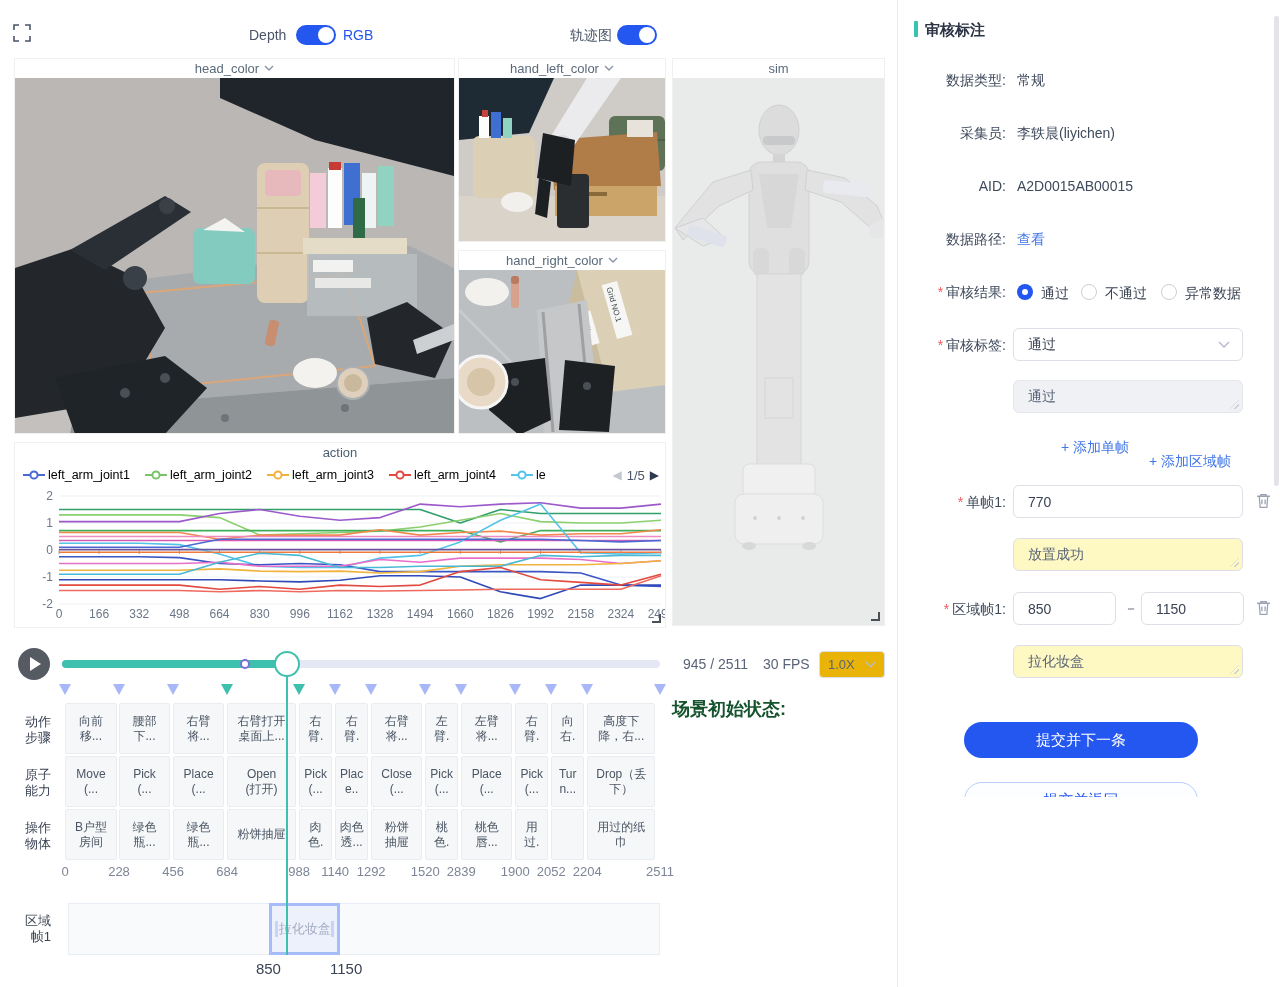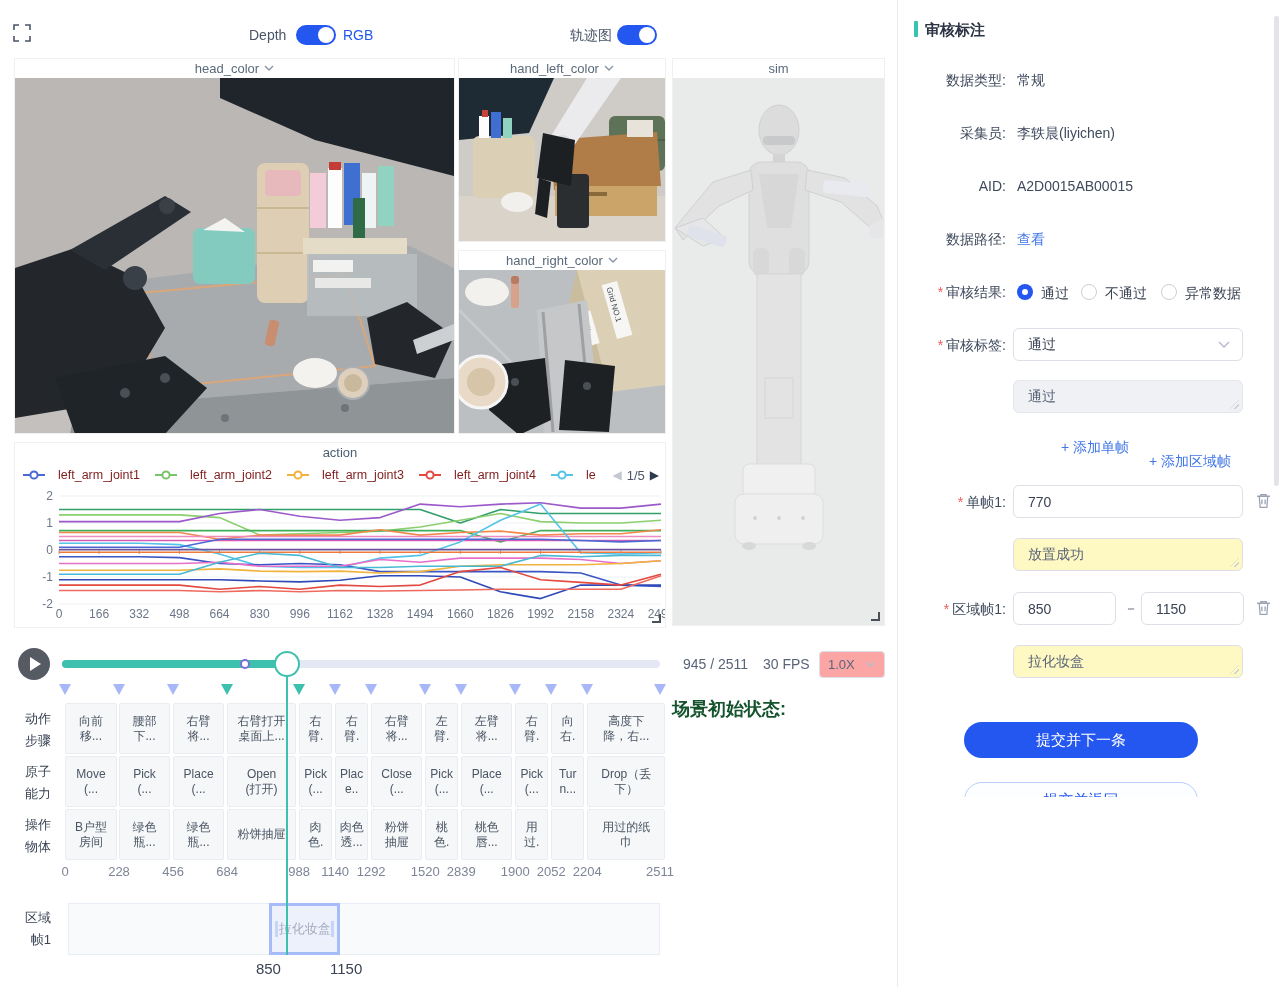--- a/index.html
+++ b/index.html
@@ -18,41 +18,41 @@
   .campanel { position:absolute; border:1px solid #f0f0f0; background:#fff; }
   .camtitle { height:19px; display:flex; align-items:center; justify-content:center; gap:5px;
               font-size:13px; color:#5a6a7a; background:#fff; }
   .camimg { position:absolute; left:0; right:0; bottom:0; top:19px; overflow:hidden; }
   .chev { display:inline-block; line-height:0; }
 
   
   .actionpanel { position:absolute; left:14px; top:442px; width:652px; height:186px; border:1px solid #f0f0f0; background:#fff; }
   .actiontitle { position:absolute; top:2px; left:0; right:0; text-align:center; font-size:13px; color:#4a5f72; }
   .legendrow { position:absolute; left:8px; top:19px; right:58px; height:26px; display:flex; align-items:center; gap:15px; overflow:hidden; }
-  .legenditem { display:flex; align-items:center; gap:13px; font-size:12.5px; color:#7f1d1d; white-space:nowrap; cursor:pointer; }
+  .legenditem { display:flex; align-items:center; gap:3px; font-size:12.5px; color:#000000; white-space:nowrap; cursor:pointer; }
   .pager { position:absolute; right:6px; top:19px; height:26px; display:flex; align-items:center; gap:5px; font-size:13px; color:#4a5568; }
   .pager .arrow { font-size:12px; cursor:pointer; }
 
   
   .playbtn { position:absolute; left:18px; top:648px; width:32px; height:32px; border-radius:50%; background:#565b63; cursor:pointer; }
   .playbtn .tri { position:absolute; left:12px; top:9px; width:0; height:0; border-left:11px solid #fff; border-top:7px solid transparent; border-bottom:7px solid transparent; }
   .slidertrack { position:absolute; left:62px; top:660px; width:598px; height:8px; border-radius:4px; background:#e3e8f4; cursor:pointer; }
   .sliderfill { position:absolute; left:0; top:0; height:8px; border-radius:4px; background:#3ec0ae; }
   .sliderdot { position:absolute; width:10px; height:10px; border-radius:50%; background:#fff; border:2px solid #7b6fd8; top:659px; z-index:4; }
   .sliderhandle { position:absolute; width:26px; height:26px; border-radius:50%; background:#fff; border:2.5px solid #3ec0ae; top:651px; z-index:5; cursor:grab; }
   .cursorline { position:absolute; width:2px; background:#3ec0ae; top:667px; height:288px; z-index:3; }
   .pinfo { position:absolute; top:656px; font-size:14px; color:#5a6478; }
   .speedsel { position:absolute; left:819px; top:651px; width:66px; height:27px; border:1px solid #dcdfe6; border-radius:4px;
-              display:flex; align-items:center; justify-content:space-between; padding:0 8px; font-size:13px; color:#5a6478; cursor:pointer; background:#fca5a5; }
+              display:flex; align-items:center; justify-content:space-between; padding:0 8px; font-size:13px; color:#5a6478; cursor:pointer; background:#eab308; }
 
   
   .marker { position:absolute; top:684px; width:0; height:0; border-left:6px solid transparent; border-right:6px solid transparent; border-top:11px solid #a8b7f7; cursor:pointer; }
   .marker.active { border-top-color:#3ec0ae; }
   .rowlabel { position:absolute; left:18px; width:40px; height:53px; display:flex; align-items:center; justify-content:center;
-              text-align:center; font-size:13px; color:#3a4354; white-space:pre-line; line-height:22px; }
+              text-align:center; font-size:13px; color:#3a4354; white-space:pre-line; line-height:16px; }
   .stepcol { position:absolute; top:703px; }
   .stepcell { height:51px; margin-bottom:2px; background:#f5f7f9; border:1px solid #e9edf2; border-radius:2px;
               display:flex; align-items:center; justify-content:center; text-align:center;
               font-size:12px; line-height:15px; color:#4a5563; white-space:pre-line; overflow:hidden; cursor:pointer; }
   .axislabel { position:absolute; top:864px; width:44px; text-align:center; font-size:13px; color:#7d8597; }
 
   
   .regiontrack { position:absolute; left:68px; top:903px; width:592px; height:52px; background:#f8fafc; border:1px solid #e8ecf4; }
   .regionbox { position:absolute; top:-1px; height:52px; background:#edf1fc; border:3px solid #a6bcf8;
                display:flex; align-items:center; justify-content:center; font-size:13px; color:#a3acc0; cursor:grab; }
@@ -505,21 +505,21 @@
         <div class="stepcell">用
 过.</div>
       </div>
       <div class="stepcol" style="left: 551.237px; width: 33.0175px;">
         <div class="stepcell">向
 右.</div>
         <div class="stepcell">Tur
 n...</div>
         <div class="stepcell"></div>
       </div>
-      <div class="stepcol" style="left: 587.254px; width: 78px;">
+      <div class="stepcol" style="left: 587.254px; width: 68px;">
         <div class="stepcell">高度下
 降，右...</div>
         <div class="stepcell">Drop（丢
 下）</div>
         <div class="stepcell">用过的纸
 巾</div>
       </div>
     </div>
   <div id="axislabels">
       <div class="axislabel" style="left: 43px;">0</div>

